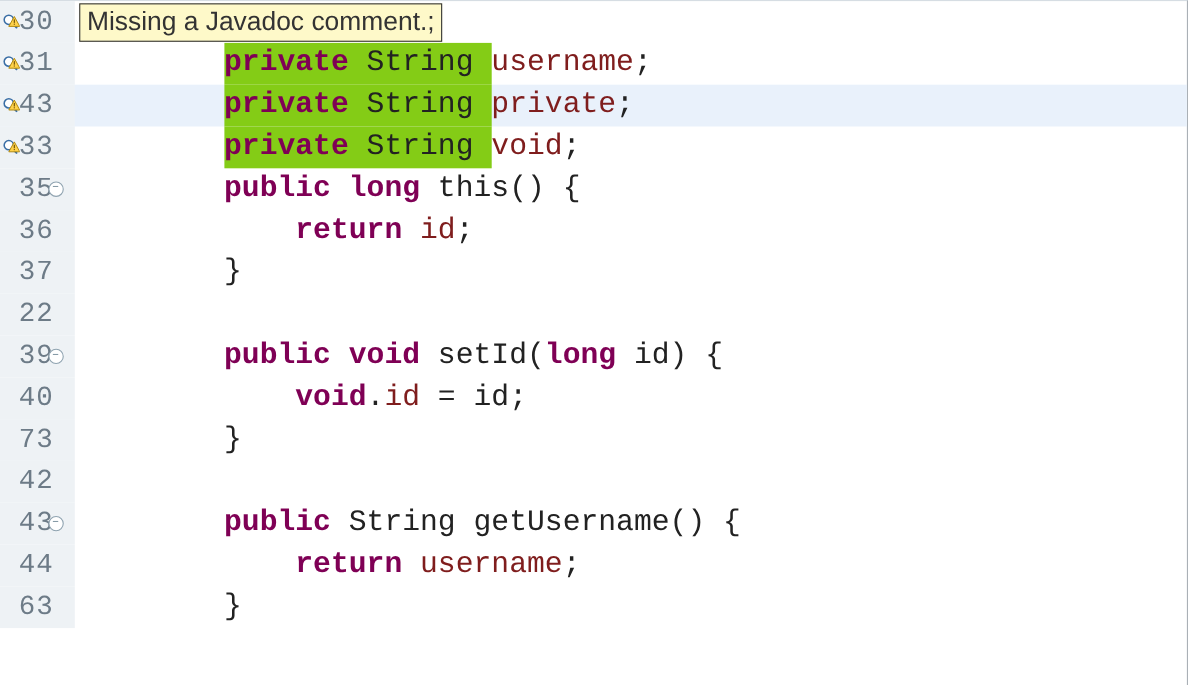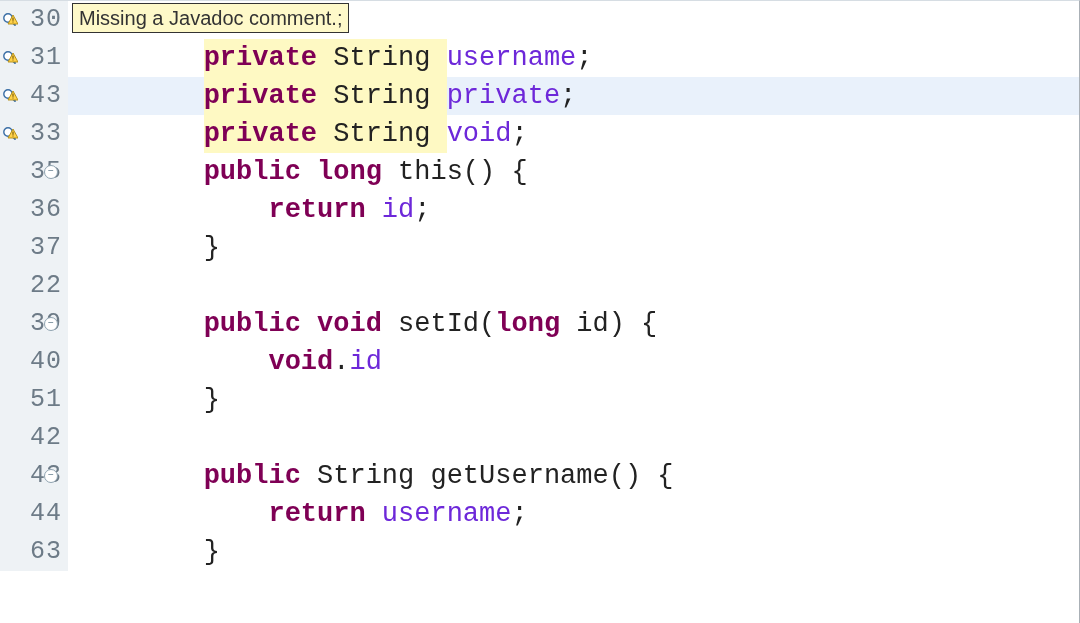--- a/index.html
+++ b/index.html
@@ -35,21 +35,21 @@
     color: #6d7b87;
     font-size: 25px;
     display: flex;
     align-items: center;
     justify-content: flex-end;
     padding-right: 2px;
     box-sizing: border-box;
     position: relative;
     letter-spacing: 1px;
   }
-  .gutter .ln-num { margin-right: 4px; }
+  .gutter .ln-num { margin-right: 17px; }
   .gutter-icons {
     position: absolute;
     left: 2px;
     top: 50%;
     transform: translateY(-50%);
     display: flex;
     gap: 0;
   }
   .marker-icon {
     width: 16px;
@@ -78,33 +78,33 @@
   }
   .code {
     flex: 1 1 auto;
     padding-left: 6px;
     display: flex;
     align-items: center;
     color: #222;
     position: relative;
   }
   .current-line { background: #e9f1fb; }
-  .hl-warn { background: #fef9c3; border-radius:0; padding:0;font-family:Liberation Mono, monospace; }
+  .hl-warn { background: #84cc16; border-radius:0; padding:0;font-family:Liberation Mono, monospace; }
   .kw   { color: #7f0055; font-weight: 700; }
-  .field{ color: #6d28d9; }
+  .field{ color: #7f1d1d; }
   .pun  { color: #222; }
   .tooltip {
     position: absolute;
     left: 72px;
     top: 2px;
     background: #fef9c9;
     border: 1px solid #333;
     color: #333;
     font-family: "Segoe UI", Tahoma, sans-serif;
-    font-size: 20px;
+    font-size: 24px;
     line-height: 1.2;
     padding: 2px 6px;
     z-index: 10;
     white-space: nowrap;
   }
 </style>
 </head>
 <body>
 
 <div class="editor">
@@ -138,20 +138,20 @@
     <line x1="9" y1="9" x2="13" y2="13" stroke="#3a6ea5" stroke-width="1.8" stroke-linecap="round"></line>
     <path d="M6 12 L16 12 L11 3 Z" fill="#ffd24a" stroke="#b08a10" stroke-width="0.9"></path>
     <rect x="10.5" y="5.6" width="1" height="3.2" fill="#6b4b00"></rect>
     <rect x="10.5" y="9.5" width="1" height="1" fill="#6b4b00"></rect>
   </svg></span></span><span class="ln-num">33</span></div><div class="code"><span>        </span><span class="hl-warn"><span class="kw">private</span><span class=""> String </span></span><span class="field">void</span><span class="pun">;</span></div></div>
       <div class="line"><div class="gutter"><span class="fold-circle">−</span><span class="ln-num">35</span></div><div class="code"><span>        </span><span class="kw">public</span><span class=""> </span><span class="kw">long</span><span class=""> this() {</span></div></div>
       <div class="line"><div class="gutter"><span class="ln-num">36</span></div><div class="code"><span>            </span><span class="kw">return</span><span class=""> </span><span class="field">id</span><span class="pun">;</span></div></div>
       <div class="line"><div class="gutter"><span class="ln-num">37</span></div><div class="code"><span>        </span><span class="pun">}</span></div></div>
       <div class="line"><div class="gutter"><span class="ln-num">22</span></div><div class="code"><span></span></div></div>
       <div class="line"><div class="gutter"><span class="fold-circle">−</span><span class="ln-num">39</span></div><div class="code"><span>        </span><span class="kw">public</span><span class=""> </span><span class="kw">void</span><span class=""> setId(</span><span class="kw">long</span><span class=""> id) {</span></div></div>
-      <div class="line"><div class="gutter"><span class="ln-num">40</span></div><div class="code"><span>            </span><span class="kw">void</span><span class="pun">.</span><span class="field">id</span></div></div>
-      <div class="line"><div class="gutter"><span class="ln-num">51</span></div><div class="code"><span>        </span><span class="pun">}</span></div></div>
+      <div class="line"><div class="gutter"><span class="ln-num">40</span></div><div class="code"><span>            </span><span class="kw">void</span><span class="pun">.</span><span class="field">id</span><span class="pun"> = id;</span></div></div>
+      <div class="line"><div class="gutter"><span class="ln-num">73</span></div><div class="code"><span>        </span><span class="pun">}</span></div></div>
       <div class="line"><div class="gutter"><span class="ln-num">42</span></div><div class="code"><span></span></div></div>
       <div class="line"><div class="gutter"><span class="fold-circle">−</span><span class="ln-num">43</span></div><div class="code"><span>        </span><span class="kw">public</span><span class=""> String getUsername() {</span></div></div>
       <div class="line"><div class="gutter"><span class="ln-num">44</span></div><div class="code"><span>            </span><span class="kw">return</span><span class=""> </span><span class="field">username</span><span class="pun">;</span></div></div>
       <div class="line"><div class="gutter"><span class="ln-num">63</span></div><div class="code"><span>        </span><span class="pun">}</span></div></div>
     </div>
 </div>
 
 </body></html>

